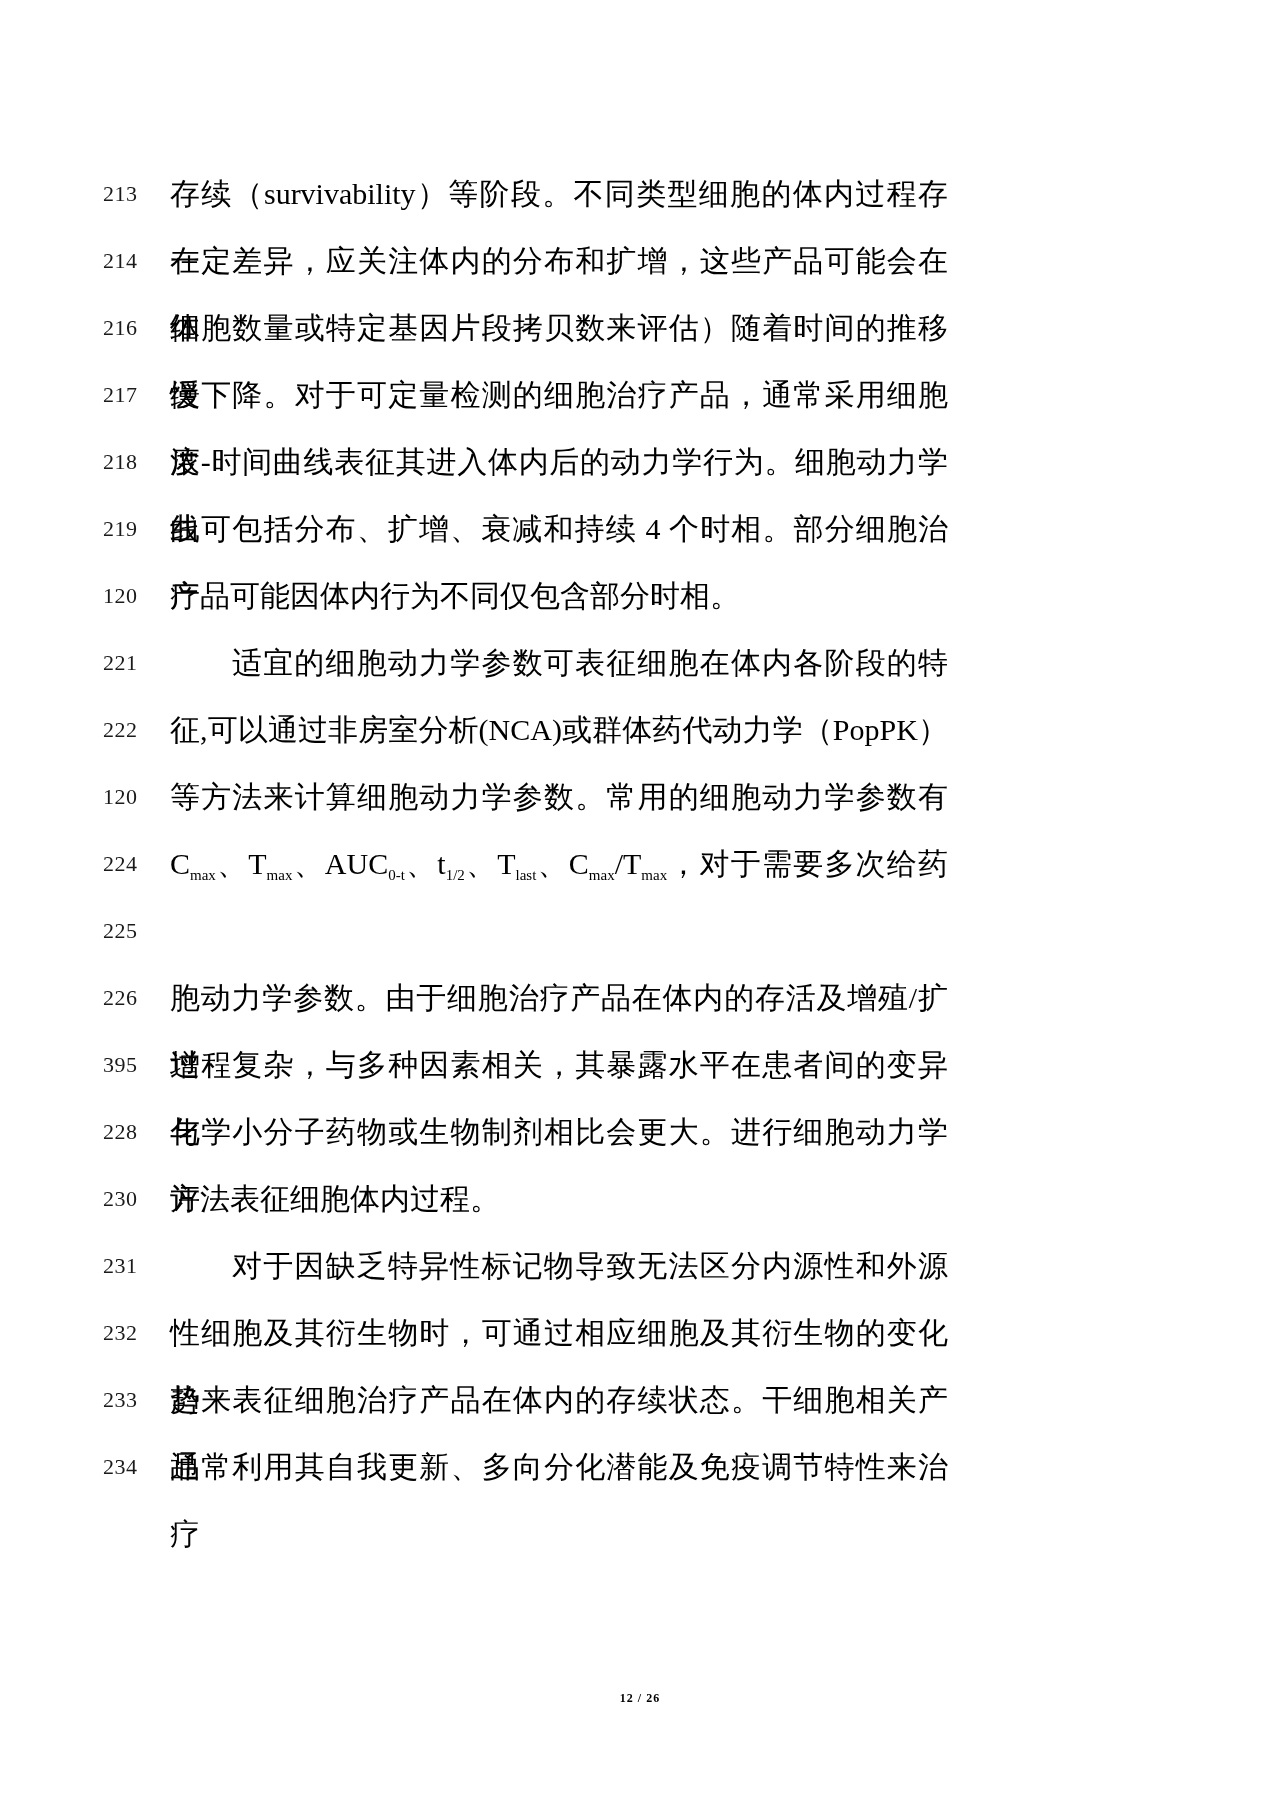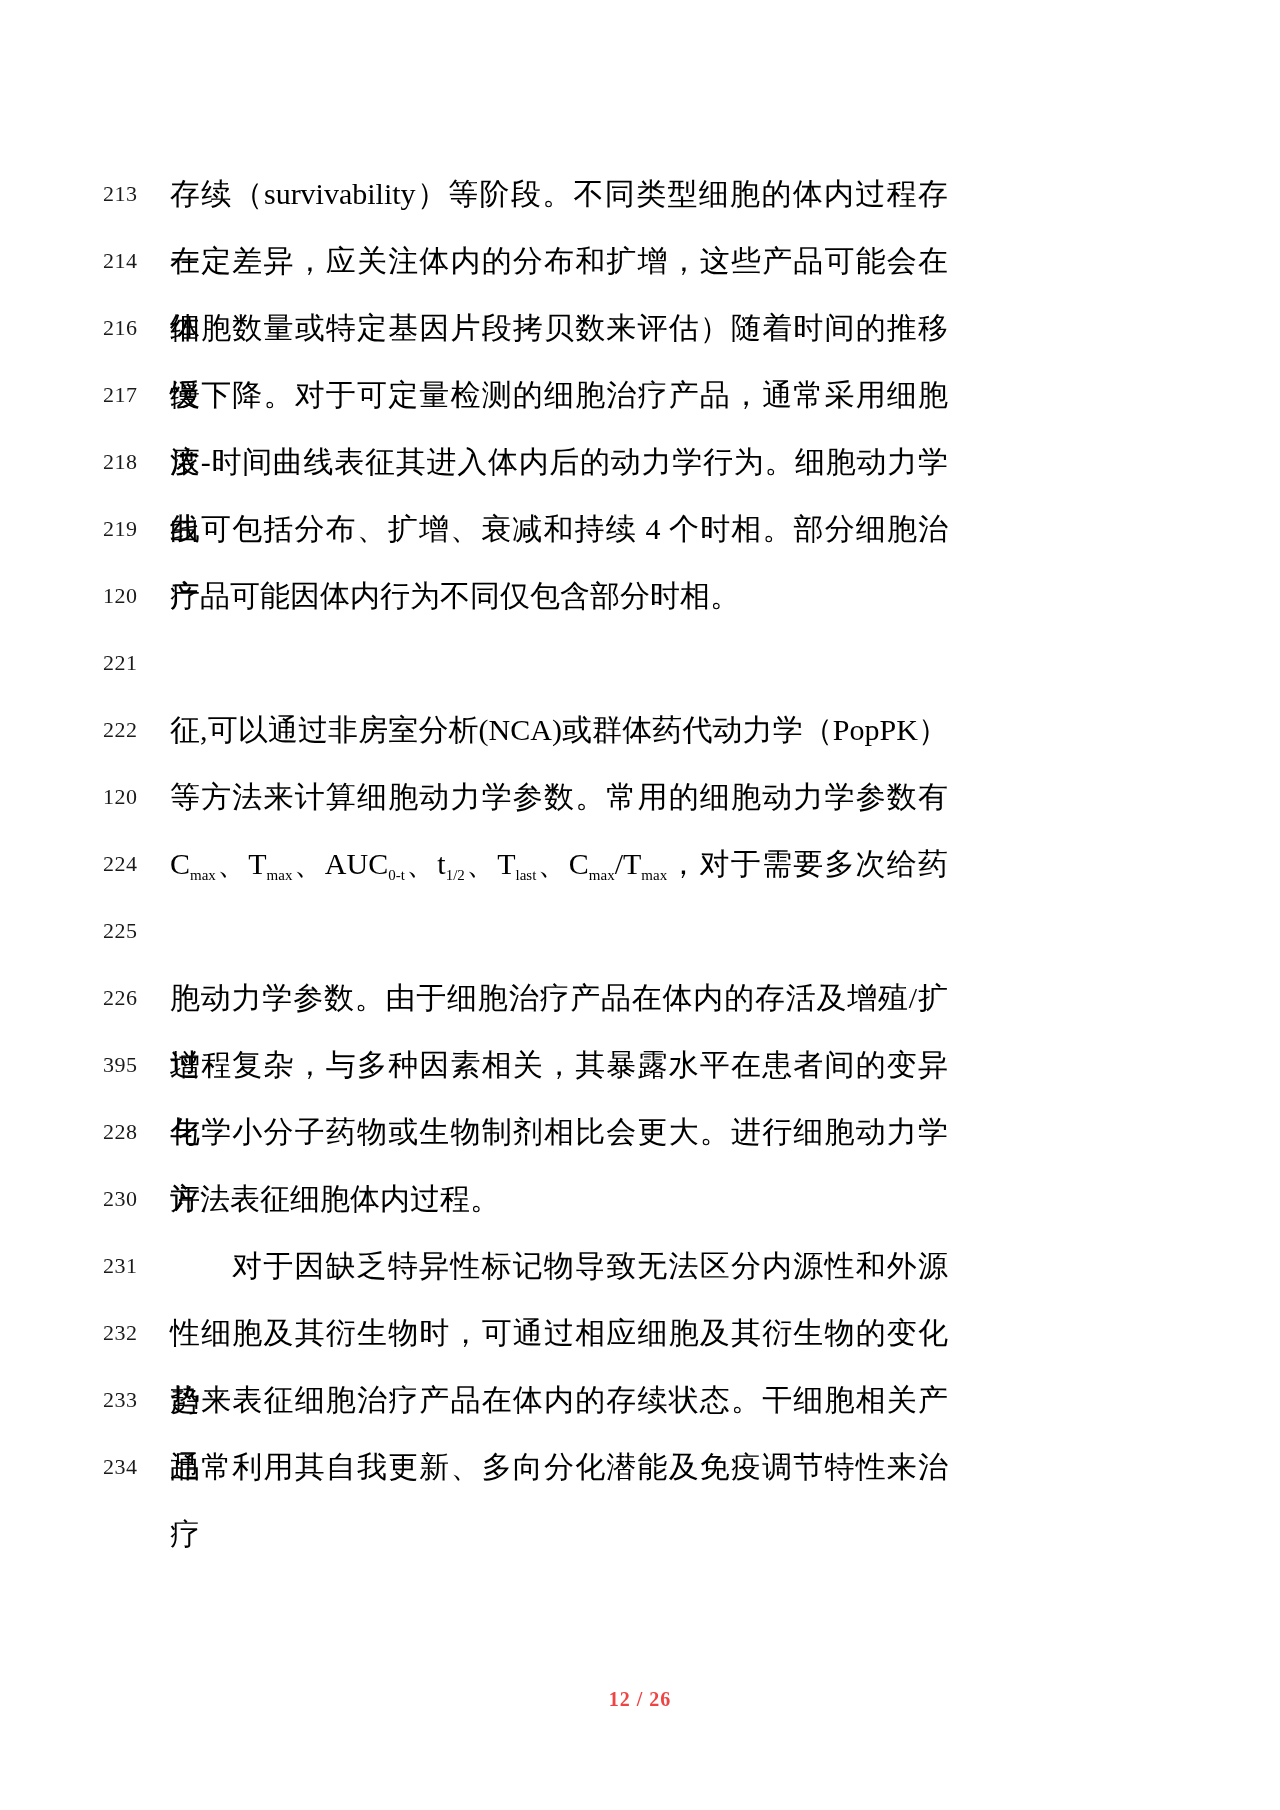--- a/index.html
+++ b/index.html
@@ -58,23 +58,23 @@
     vertical-align: -6px;
   }
   .footer {
     position: absolute;
     top: 1688px;
     left: 0;
     right: 0;
     text-align: center;
   }
   .page-number {
-    font-size: 20px;
+    font-size: 12px;
     font-weight: bold;
-    color: #ef4444;
+    color: #000000;
     letter-spacing: 1px;
   }
 </style>
 </head>
 <body>
 
 <div class="page">
   <main class="text-block" id="lines-container">
   <div class="line">
     <span class="line-num">213</span>
@@ -107,20 +107,21 @@
     <span class="line-text"><span class="seg">线可包括分布、扩增、衰减和持续 4 个时相。部分细胞治疗</span></span>
   </div>
 
   <div class="line">
     <span class="line-num">120</span>
     <span class="line-text no-fill"><span class="seg">产品可能因体内行为不同仅包含部分时相。</span></span>
   </div>
 
   <div class="line">
     <span class="line-num">221</span>
+    <span class="line-text indent"><span class="seg">适宜的细胞动力学参数可表征细胞在体内各阶段的特</span></span>
   </div>
 
   <div class="line">
     <span class="line-num">222</span>
     <span class="line-text"><span class="seg">征,可以通过非房室分析(NCA)或群体药代动力学（PopPK）</span></span>
   </div>
 
   <div class="line">
     <span class="line-num">120</span>
     <span class="line-text"><span class="seg">等方法来计算细胞动力学参数。常用的细胞动力学参数有</span></span>

